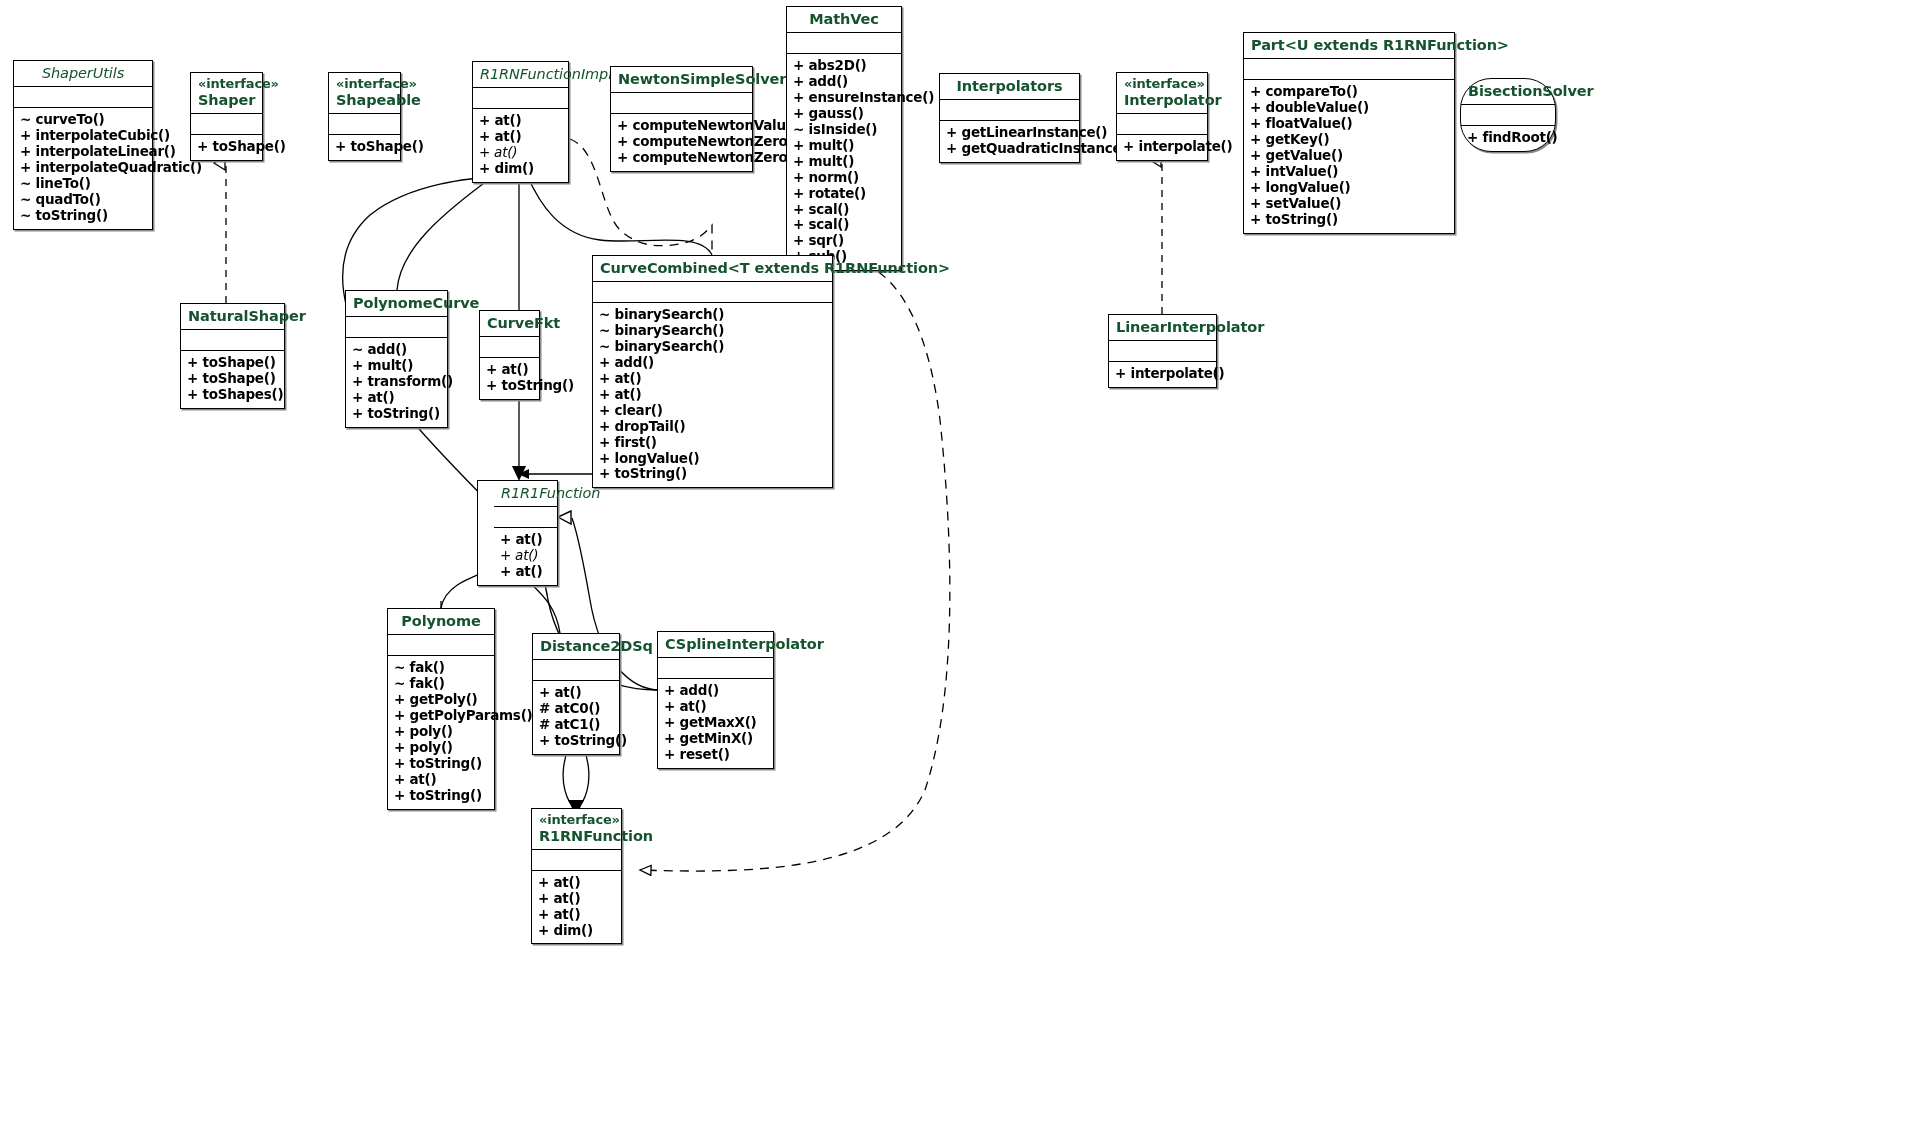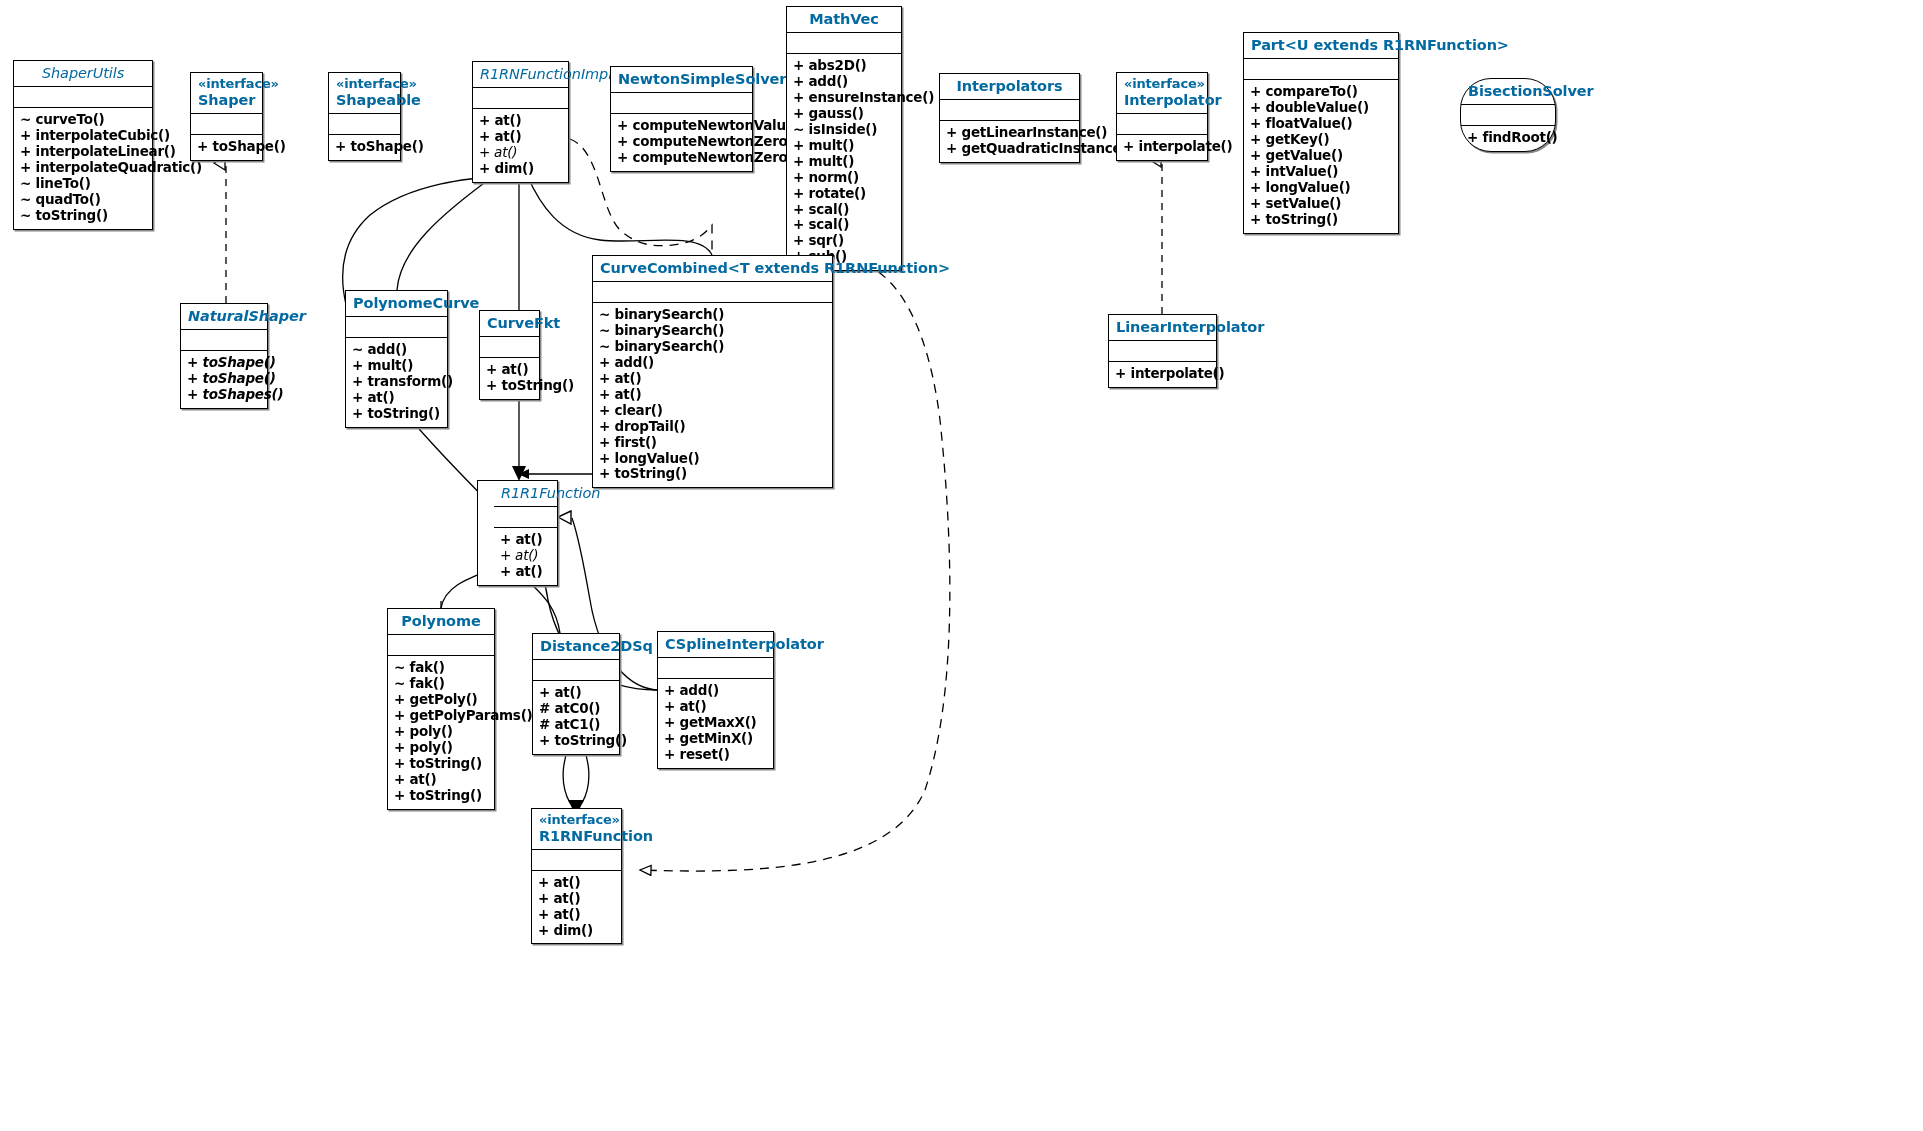--- a/index.html
+++ b/index.html
@@ -32,21 +32,21 @@
     box-sizing: border-box;
     border: 1.5px solid #000;
     background: #ffffff;
     box-shadow: 1.5px 1.5px 0 0 #888;
   }
   .uml-name {
     box-sizing: border-box;
     text-align: center;
     font-size: 14.5px;
     font-weight: bold;
-    color: #0369a1;
+    color: #14532d;
     padding: 4px 7px 5px 7px;
     border-bottom: 1.5px solid #000;
     line-height: 1.12;
     letter-spacing: -0.1px;
     white-space: nowrap;
   }
   .uml-name.abstract {
     font-style: italic;
     font-weight: normal;
     font-family: "DejaVu Sans", sans-serif;
@@ -241,21 +241,21 @@
           <div class="op">+ getQuadraticInstance()</div>
         </div>
       </div>
       <div class="uml-class" style="left: 1116px; top: 72px; width: 92px;">
         <div class="uml-name"><span class="uml-stereo">«interface»</span><span>Interpolator</span></div>
         <div class="uml-attrs"></div>
         <div class="uml-ops">
           <div class="op">+ interpolate()</div>
         </div>
       </div>
-      <div class="uml-class" style="left: 1243px; top: 32px; width: 156px;">
+      <div class="uml-class" style="left: 1243px; top: 32px; width: 212px;">
         <div class="uml-name">Part&lt;U extends R1RNFunction&gt;</div>
         <div class="uml-attrs"></div>
         <div class="uml-ops">
           <div class="op">+ compareTo()</div>
           <div class="op">+ doubleValue()</div>
           <div class="op">+ floatValue()</div>
           <div class="op">+ getKey()</div>
           <div class="op">+ getValue()</div>
           <div class="op">+ intValue()</div>
           <div class="op">+ longValue()</div>
@@ -263,21 +263,21 @@
           <div class="op">+ toString()</div>
         </div>
       </div>
       <div class="uml-class" style="left: 1460px; top: 78px; width: 96px; border-radius: 31px;">
         <div class="uml-name">BisectionSolver</div>
         <div class="uml-attrs"></div>
         <div class="uml-ops">
           <div class="op">+ findRoot()</div>
         </div>
       </div>
-      <div class="uml-class" style="left: 180px; top: 303px; width: 88px; font-style: italic;">
+      <div class="uml-class" style="left: 180px; top: 303px; width: 105px;">
         <div class="uml-name">NaturalShaper</div>
         <div class="uml-attrs"></div>
         <div class="uml-ops">
           <div class="op">+ toShape()</div>
           <div class="op">+ toShape()</div>
           <div class="op">+ toShapes()</div>
         </div>
       </div>
       <div class="uml-class" style="left: 345px; top: 290px; width: 103px;">
         <div class="uml-name">PolynomeCurve</div>

